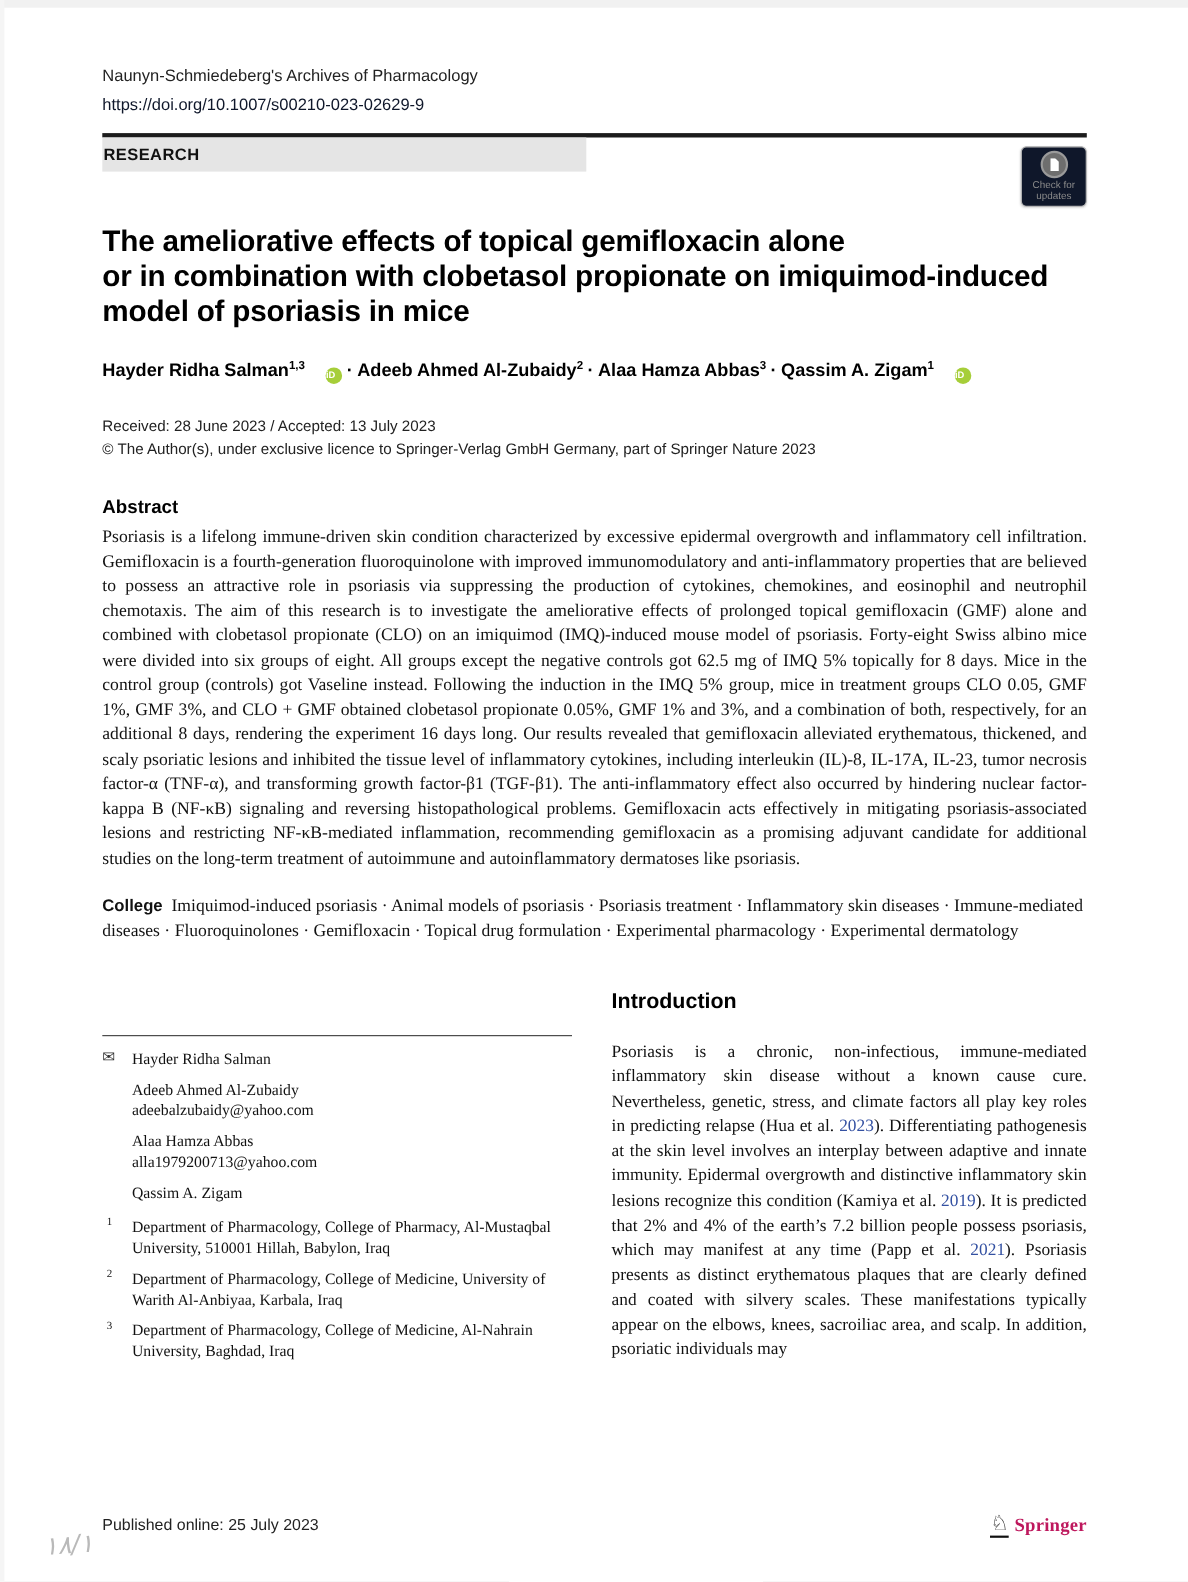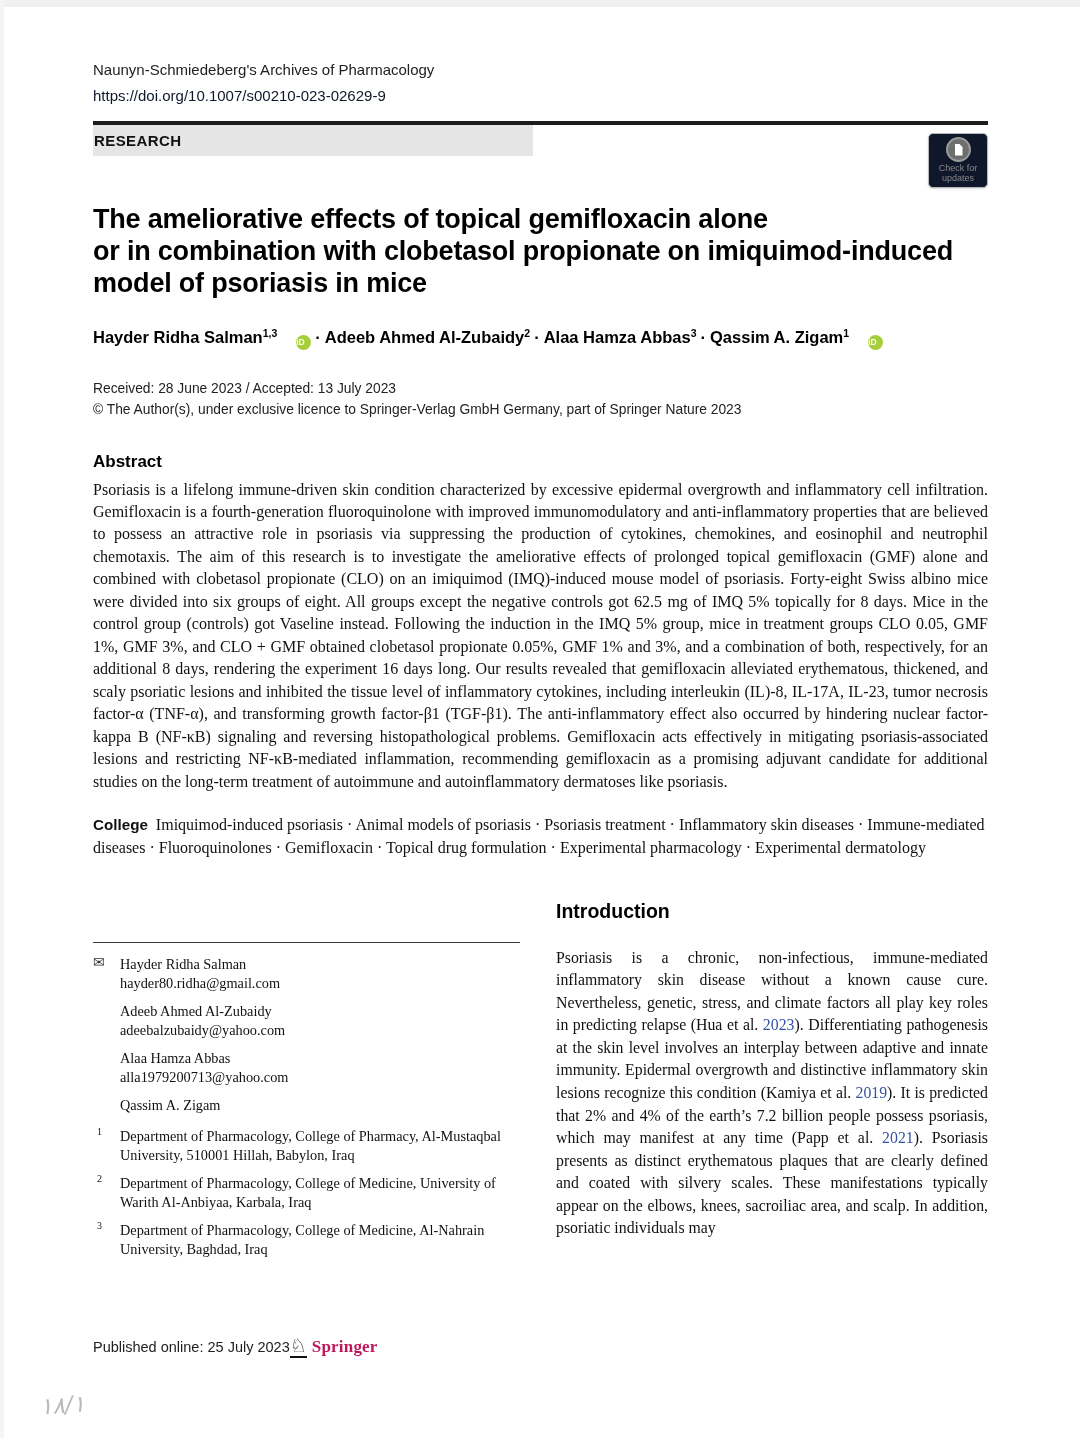--- a/index.html
+++ b/index.html
@@ -67,21 +67,21 @@
   .contact { position:relative; padding-left:27px; font-size:14.3px; line-height:1.33; margin-bottom:9px; color:#111; }
   .contact .mail-icon { position:absolute; left:0; top:-1px; font-size:14px; color:#333; }
   .affils { margin-top:12px; }
   .affil { position:relative; padding-left:27px; font-size:14.3px; line-height:1.33; margin-bottom:9px; color:#111; }
   .affil .af-sup { position:absolute; left:4px; top:-2px; font-size:10px; }
 
   .intro-h { font-family:"Liberation Sans", sans-serif; font-weight:bold; font-size:19.5px; color:#000; }
   .intro-text { margin-top:24px; font-size:15.8px; line-height:1.43; text-align:justify; color:#111; }
   a.cite { text-decoration:none; cursor:pointer; }
 
-  .footer { position:absolute; left:93px; right:92px; top:1336px; display:flex; justify-content:flex-start; align-items:center; }
+  .footer { position:absolute; left:93px; right:92px; top:1376px; display:flex; justify-content:space-between; align-items:center; }
   .pub-online { font-family:"Liberation Sans", sans-serif; font-size:14.5px; color:#222; }
   .springer { display:flex; align-items:center; gap:5px; }
   .spr-icon { font-size:19px; line-height:1; border-bottom:2px solid #111; padding-bottom:1px; color:#111; }
   .spr-word { font-family:"Liberation Serif", serif; font-weight:600; font-size:17px; color:#be185d; letter-spacing:.2px; }
 
   .corner-mark {
     position:absolute; left:40px; top:1392px;
     font-family:"DejaVu Sans", sans-serif; font-size:23px; color:#b9b9b9;
     transform:rotate(-4deg); font-style:italic;
   }
@@ -128,21 +128,20 @@
 
     <p class="keywords"><span class="kw-label">College</span><span>Imiquimod-induced psoriasis · Animal models of psoriasis · Psoriasis treatment · Inflammatory skin diseases · Immune-mediated diseases · Fluoroquinolones · Gemifloxacin · Topical drug formulation · Experimental pharmacology · Experimental dermatology</span></p>
 
     <div class="columns">
       <div class="col-left">
         <div class="foot-sep"></div>
         <div id="contacts">
             <div class="contact">
               <span class="mail-icon">✉</span>
               <div>Hayder Ridha Salman</div>
-              <div>hayder80.ridha@gmail.com</div>
             </div>
             <div class="contact">
               <div>Adeeb Ahmed Al-Zubaidy</div>
               <div>adeebalzubaidy@yahoo.com</div>
             </div>
             <div class="contact">
               <div>Alaa Hamza Abbas</div>
               <div>alla1979200713@yahoo.com</div>
             </div>
             <div class="contact">

